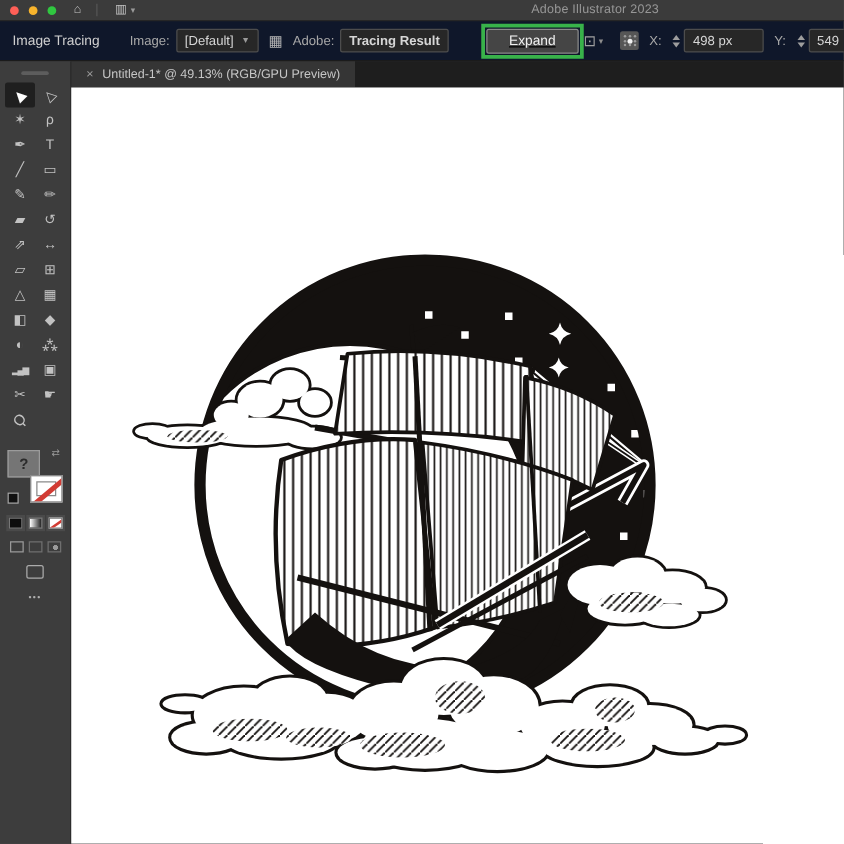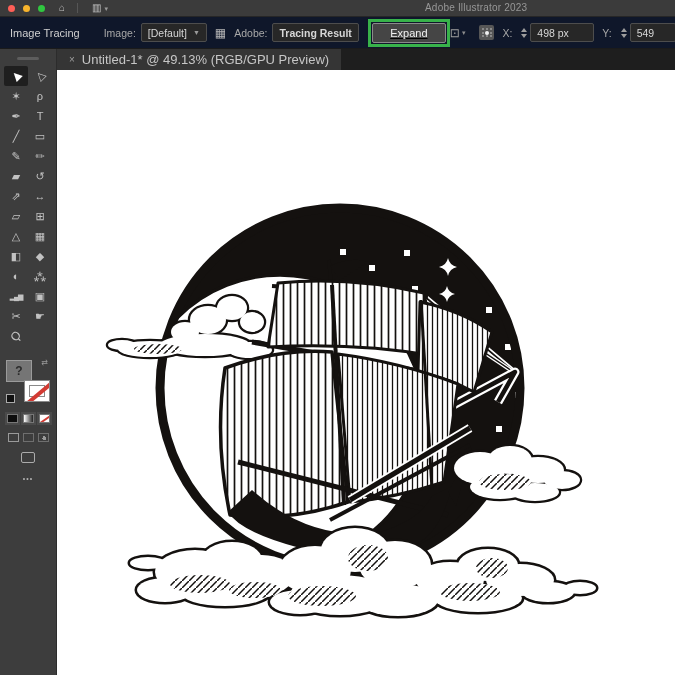--- a/index.html
+++ b/index.html
@@ -25,21 +25,21 @@
     flex:none; white-space:nowrap; }
   .cb-title { color:#cfcfcf; font-size:11px; margin-right:16px; }
   .cb-label { color:#a8a8a8; font-size:10.5px; margin:0 5px 0 8px; }
   .cb-field { background:#272727; border:1px solid #4d4d4d; border-radius:2px;
     color:#d6d6d6; font-size:10.5px; height:19px; display:flex; align-items:center;
     padding:0 6px; gap:6px; }
   .cb-field .caret { color:#9a9a9a; font-size:7px; }
   .field-preset { width:70px; justify-content:space-between;text-align:center; }
   .field-view { width:88px;font-weight:bold; }
   .cb-iconbtn { color:#b5b5b5; font-size:12px; margin-left:8px; }
-  .expand-wrap { margin-left:9px; border:3px solid #38b24a; padding:1px;text-decoration:underline; }
+  .expand-wrap { margin-left:26px; border:3px solid #38b24a; padding:1px;text-decoration:underline; }
   .expand-btn { background:#454545; border:1px solid #8a8a8a; border-radius:2px;
     color:#f0f0f0; font-size:11px; height:20px; min-width:74px; display:flex;
     align-items:center; justify-content:center; padding:0 12px; }
   .cb-right { display:flex; align-items:center; margin-left:auto; }
   .xf-icon { color:#9f9f9f; font-size:12px; }
   .xf-caret { color:#8e8e8e; font-size:7px; margin-left:2px; }
   .refpoint { width:15px; height:15px; background:#565656; border-radius:2px;
     margin-left:14px; display:grid; grid-template-columns:repeat(3,1fr);
     grid-template-rows:repeat(3,1fr); padding:2px; }
   .refpoint i { width:2px; height:2px; background:#9b9b9b; border-radius:50%; place-self:center; }
@@ -88,21 +88,21 @@
   .mode.behind { border-color:#6f6f6f; } .mode.inside { border-color:#6f6f6f; background:
     radial-gradient(circle at 60% 60%, #9a9a9a 0 2px, transparent 2px); }
   .screenmode { width:14px; height:11px; border:1px solid #ababab; border-radius:2px; margin-top:10px; }
   .overflow-dots { color:#b0b0b0; font-size:7px; letter-spacing:1px; margin-top:12px; }
 
   .rightcol { flex:1; display:flex; flex-direction:column; min-width:0; }
   .tabbar { height:21px; background:#1e1e1e; display:flex; align-items:flex-end; flex:none; }
   .tab { height:21px; background:#353535; display:flex; align-items:center; gap:7px;
     padding:0 12px; }
   .tab-close { color:#9b9b9b; font-size:10px; }
-  .tab-title { color:#c6c6c6; font-size:13px; }
+  .tab-title { color:#c6c6c6; font-size:10px; }
 
   .canvas { flex:1; background:#ffffff; position:relative; overflow:hidden; }
   .canvas svg { position:absolute; inset:0; width:100%; height:100%; }
 </style>
 </head>
 <body>
 
 <div class="app" data-name="illustrator-window">
 
   <div class="titlebar" data-name="window-titlebar">

